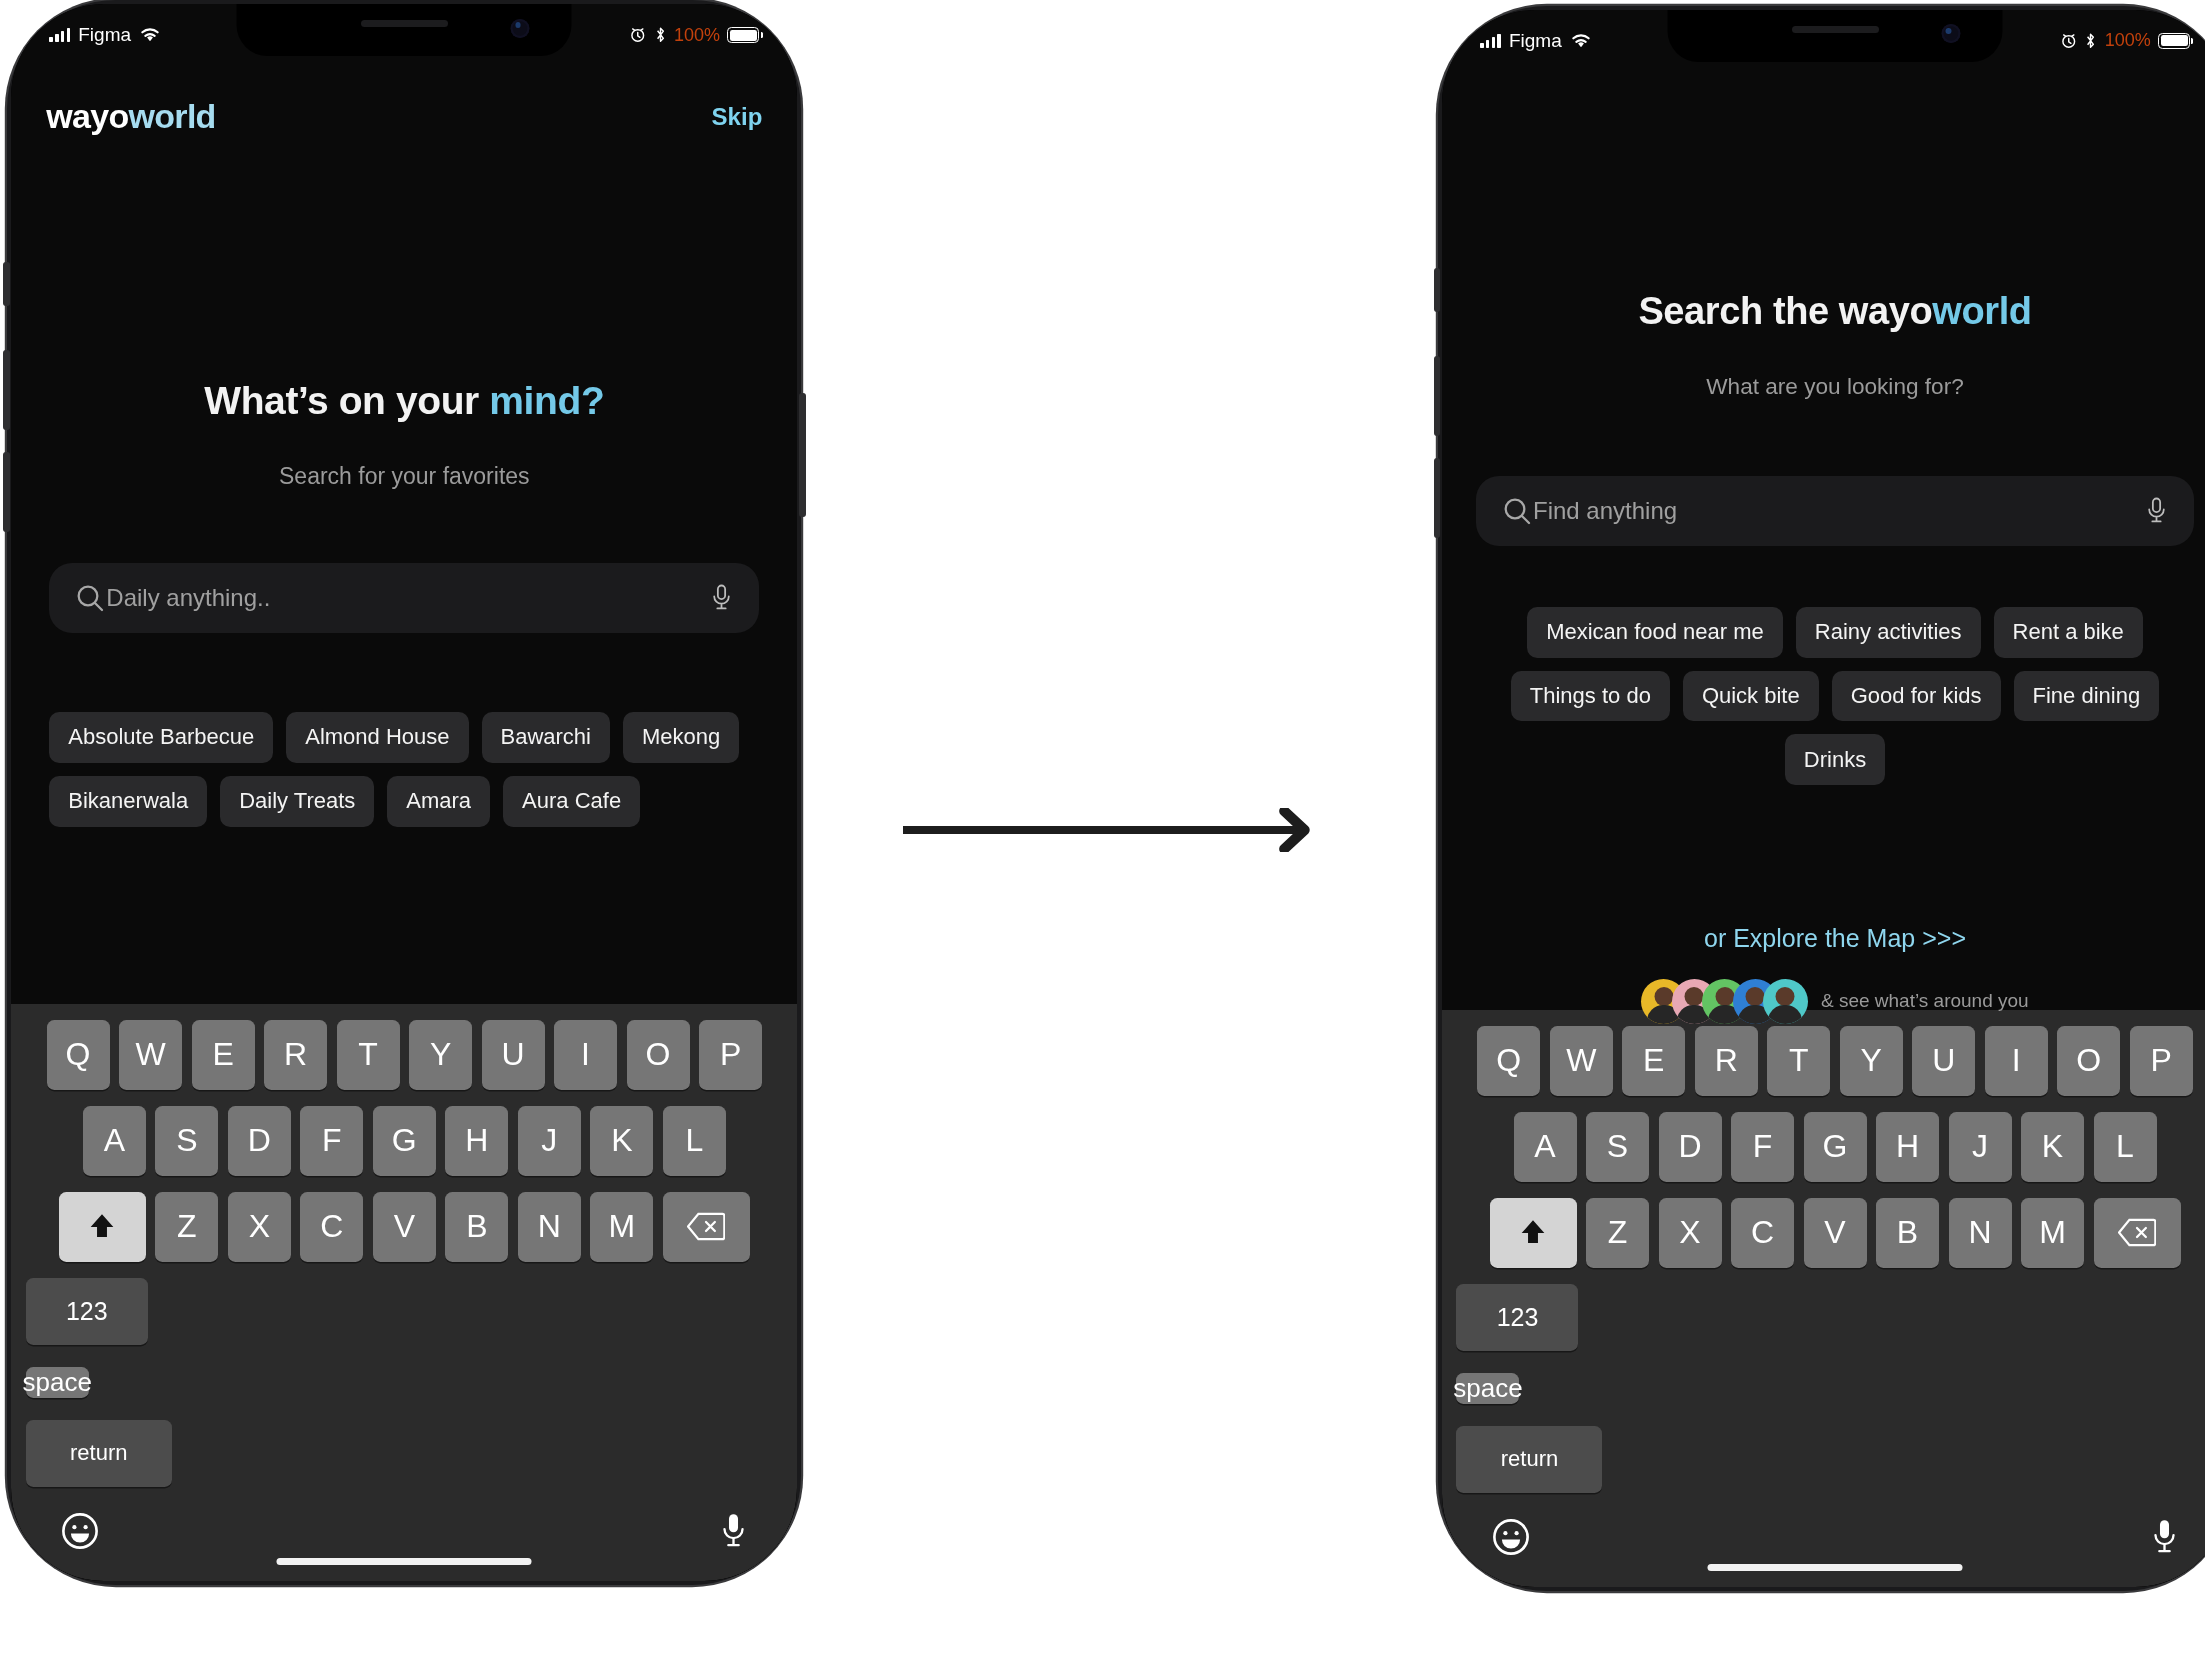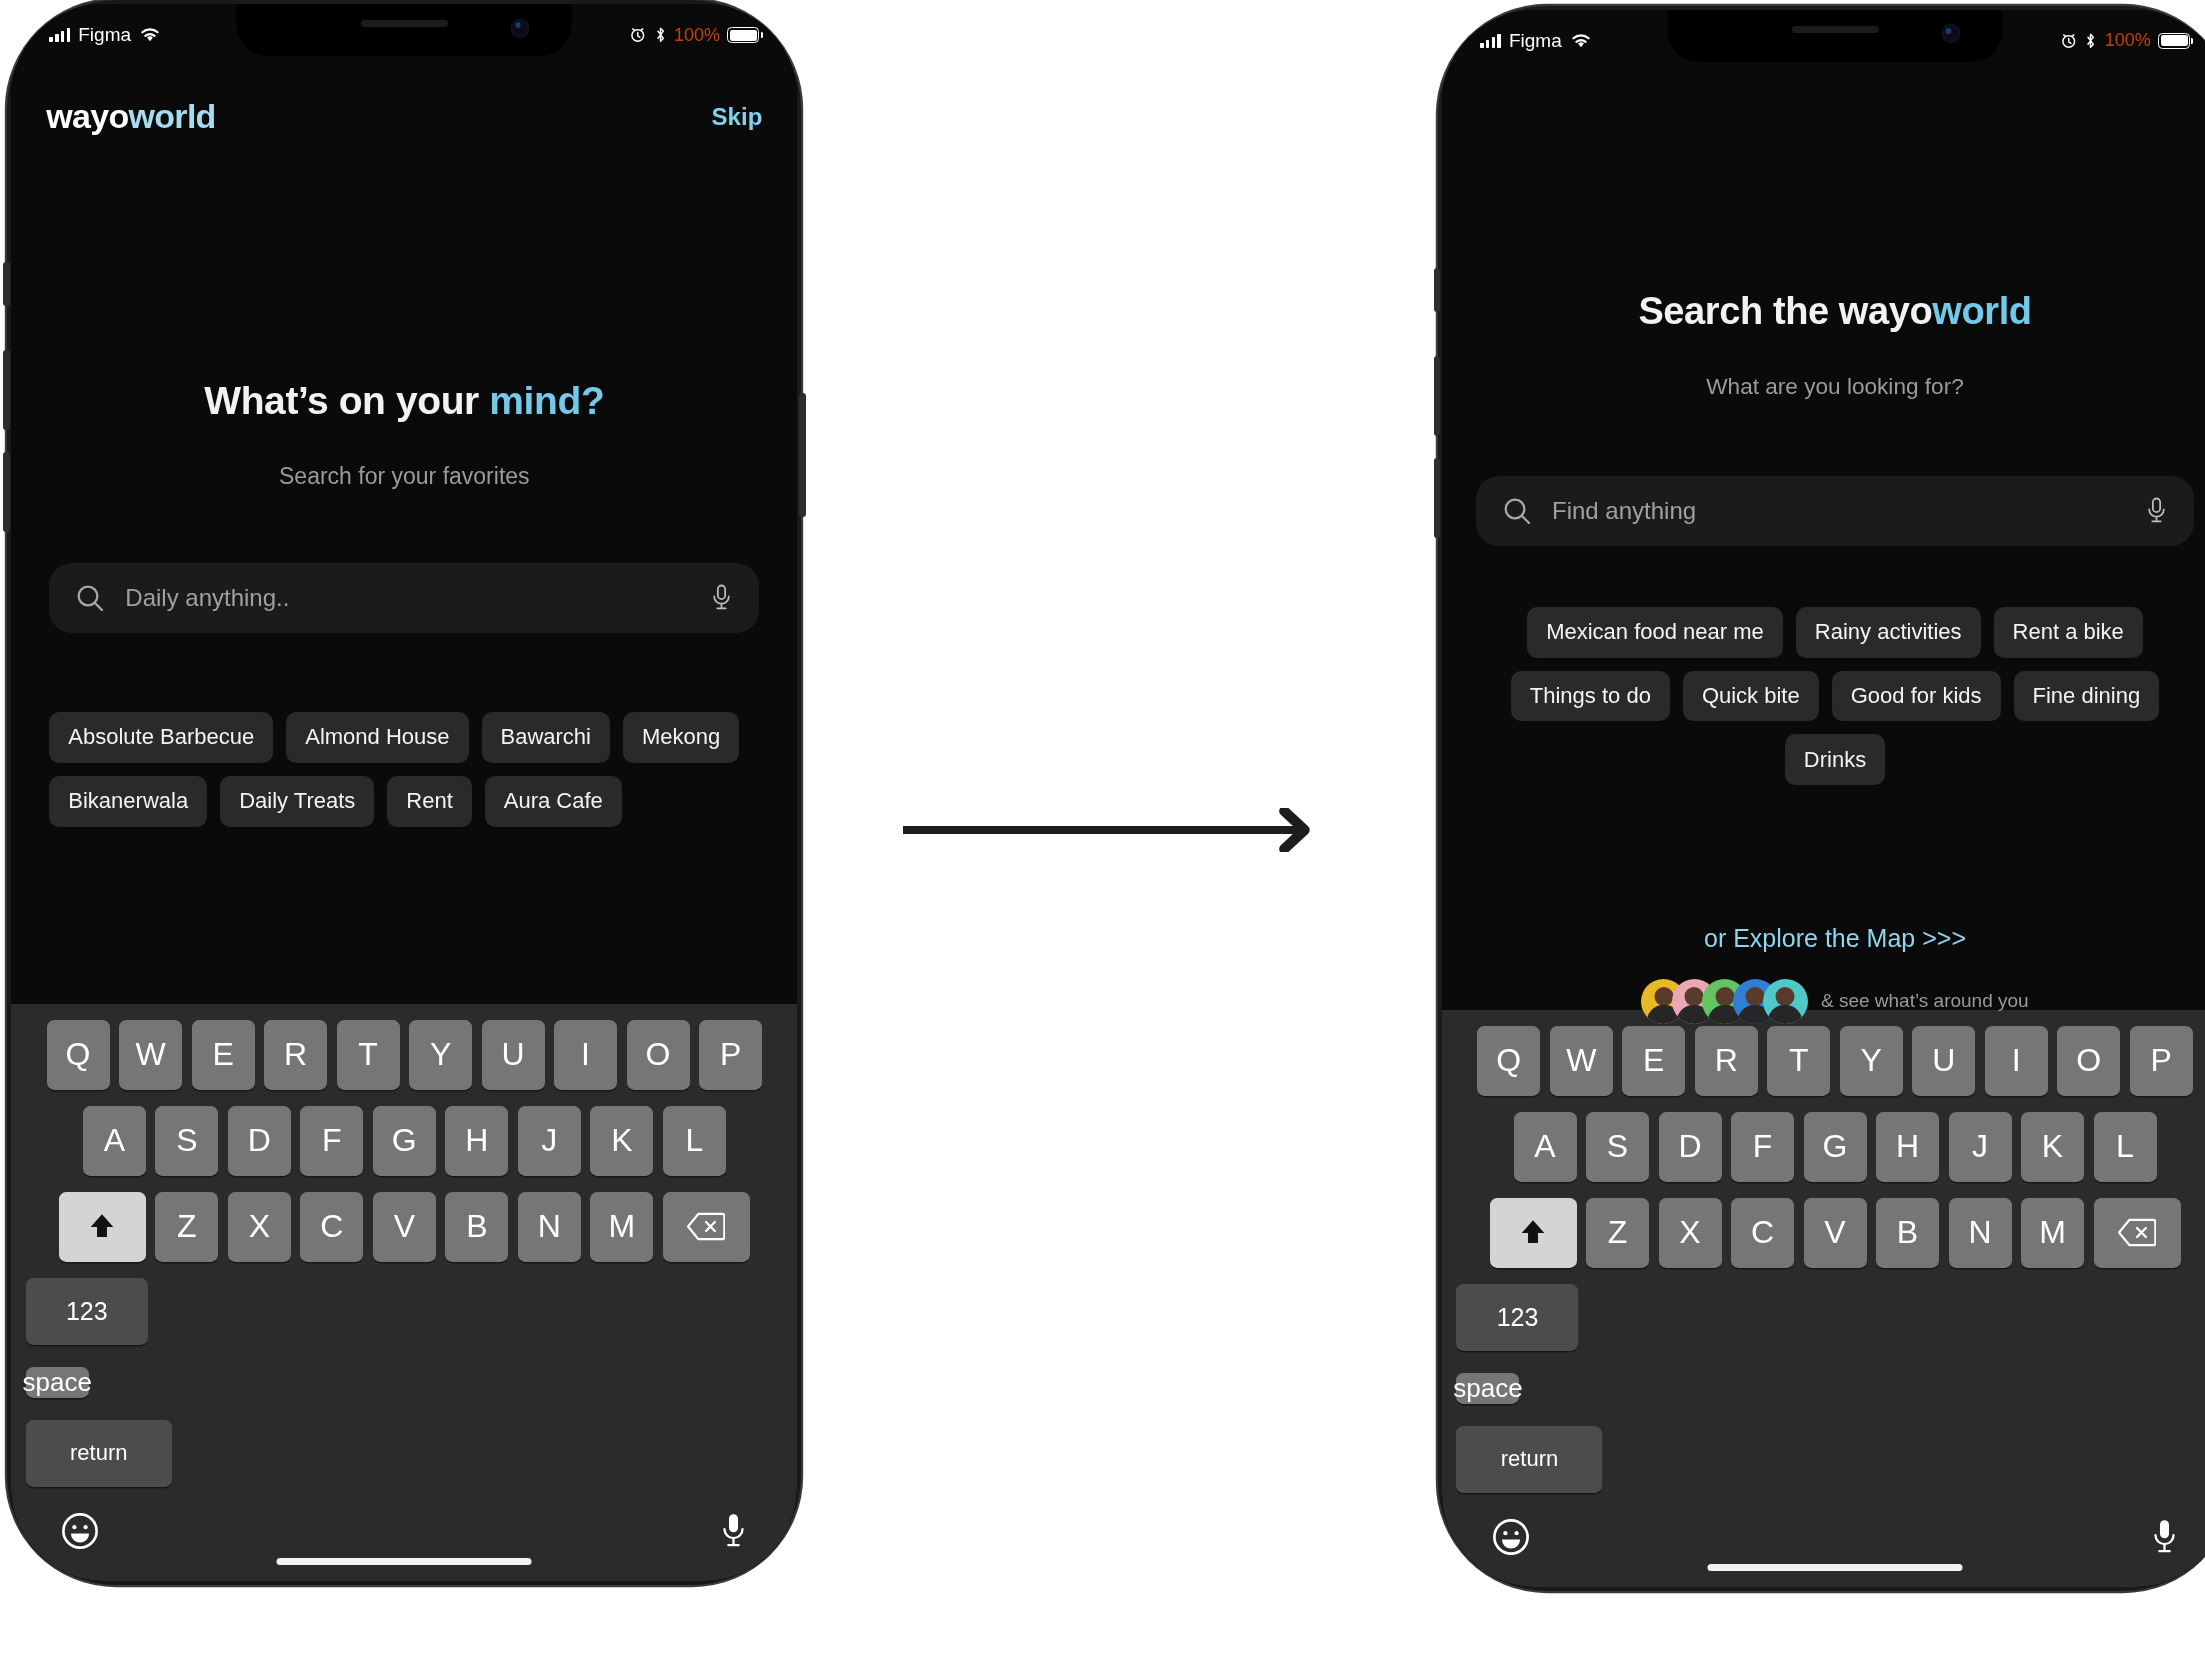--- a/index.html
+++ b/index.html
@@ -114,21 +114,21 @@
 
   .headline {
     text-align:center; font-size: 39px; font-weight: 700; color:#f2f2f2;
     letter-spacing:-0.4px;
   }
   .headline .accent { color:#74c9e8; }
   .subline { text-align:center; font-size: 23px; color:#9b9b9b; }
 
   .searchbar {
     background:#1b1b1d; border-radius: 23px;
-    height: 70px; display:flex; align-items:center; gap: 19px;
+    height: 70px; display:flex; align-items:center; 
     padding: 0 25px;
   }
   .searchbar .placeholder { flex:1; font-size: 24px; color:#a0a0a0; }
 
   .chips { display:flex; flex-wrap:wrap; gap: 13px; }
   .chip {
     background:#2a2a2c; border-radius: 10.2px;
     padding: 12.4px 19px; font-size: 22px; color:#f4f4f4; white-space:nowrap;
   }
 
@@ -269,21 +269,21 @@
               </svg>
             </div>
 
             <div class="chips L-chips" id="left-chips">
                 <div class="chip">Absolute Barbecue</div>
                 <div class="chip">Almond House</div>
                 <div class="chip">Bawarchi</div>
                 <div class="chip">Mekong</div>
                 <div class="chip">Bikanerwala</div>
                 <div class="chip">Daily Treats</div>
-                <div class="chip">Rent</div>
+                <div class="chip">Amara</div>
                 <div class="chip">Aura Cafe</div>
               </div>
           </div>
 
           <div class="keyboard" id="kb-left">
               <div class="krow">
                 <div class="key ">Q</div>
                 <div class="key ">W</div>
                 <div class="key ">E</div>
                 <div class="key ">R</div>

